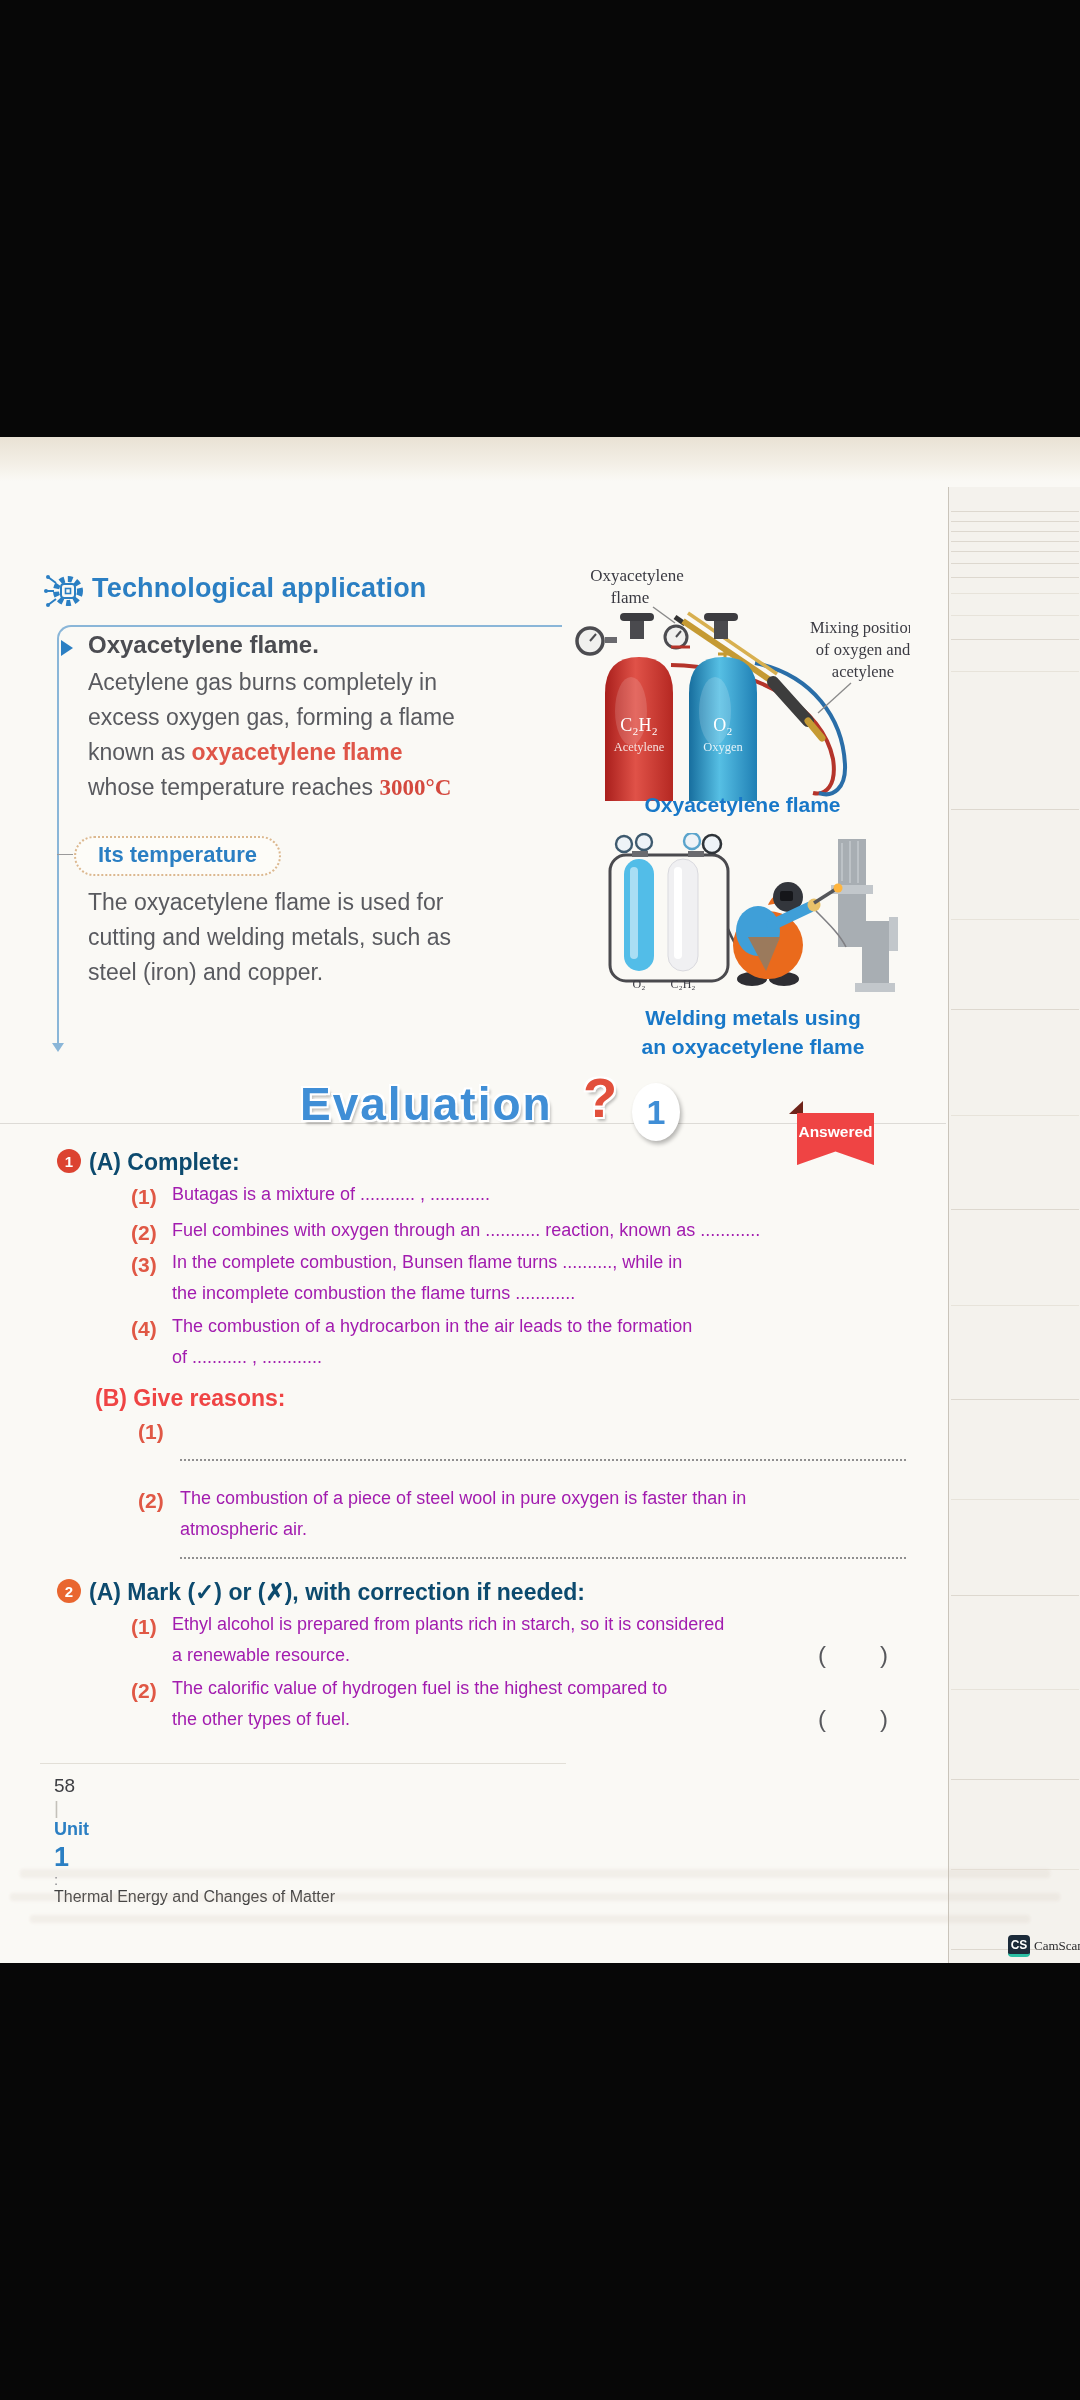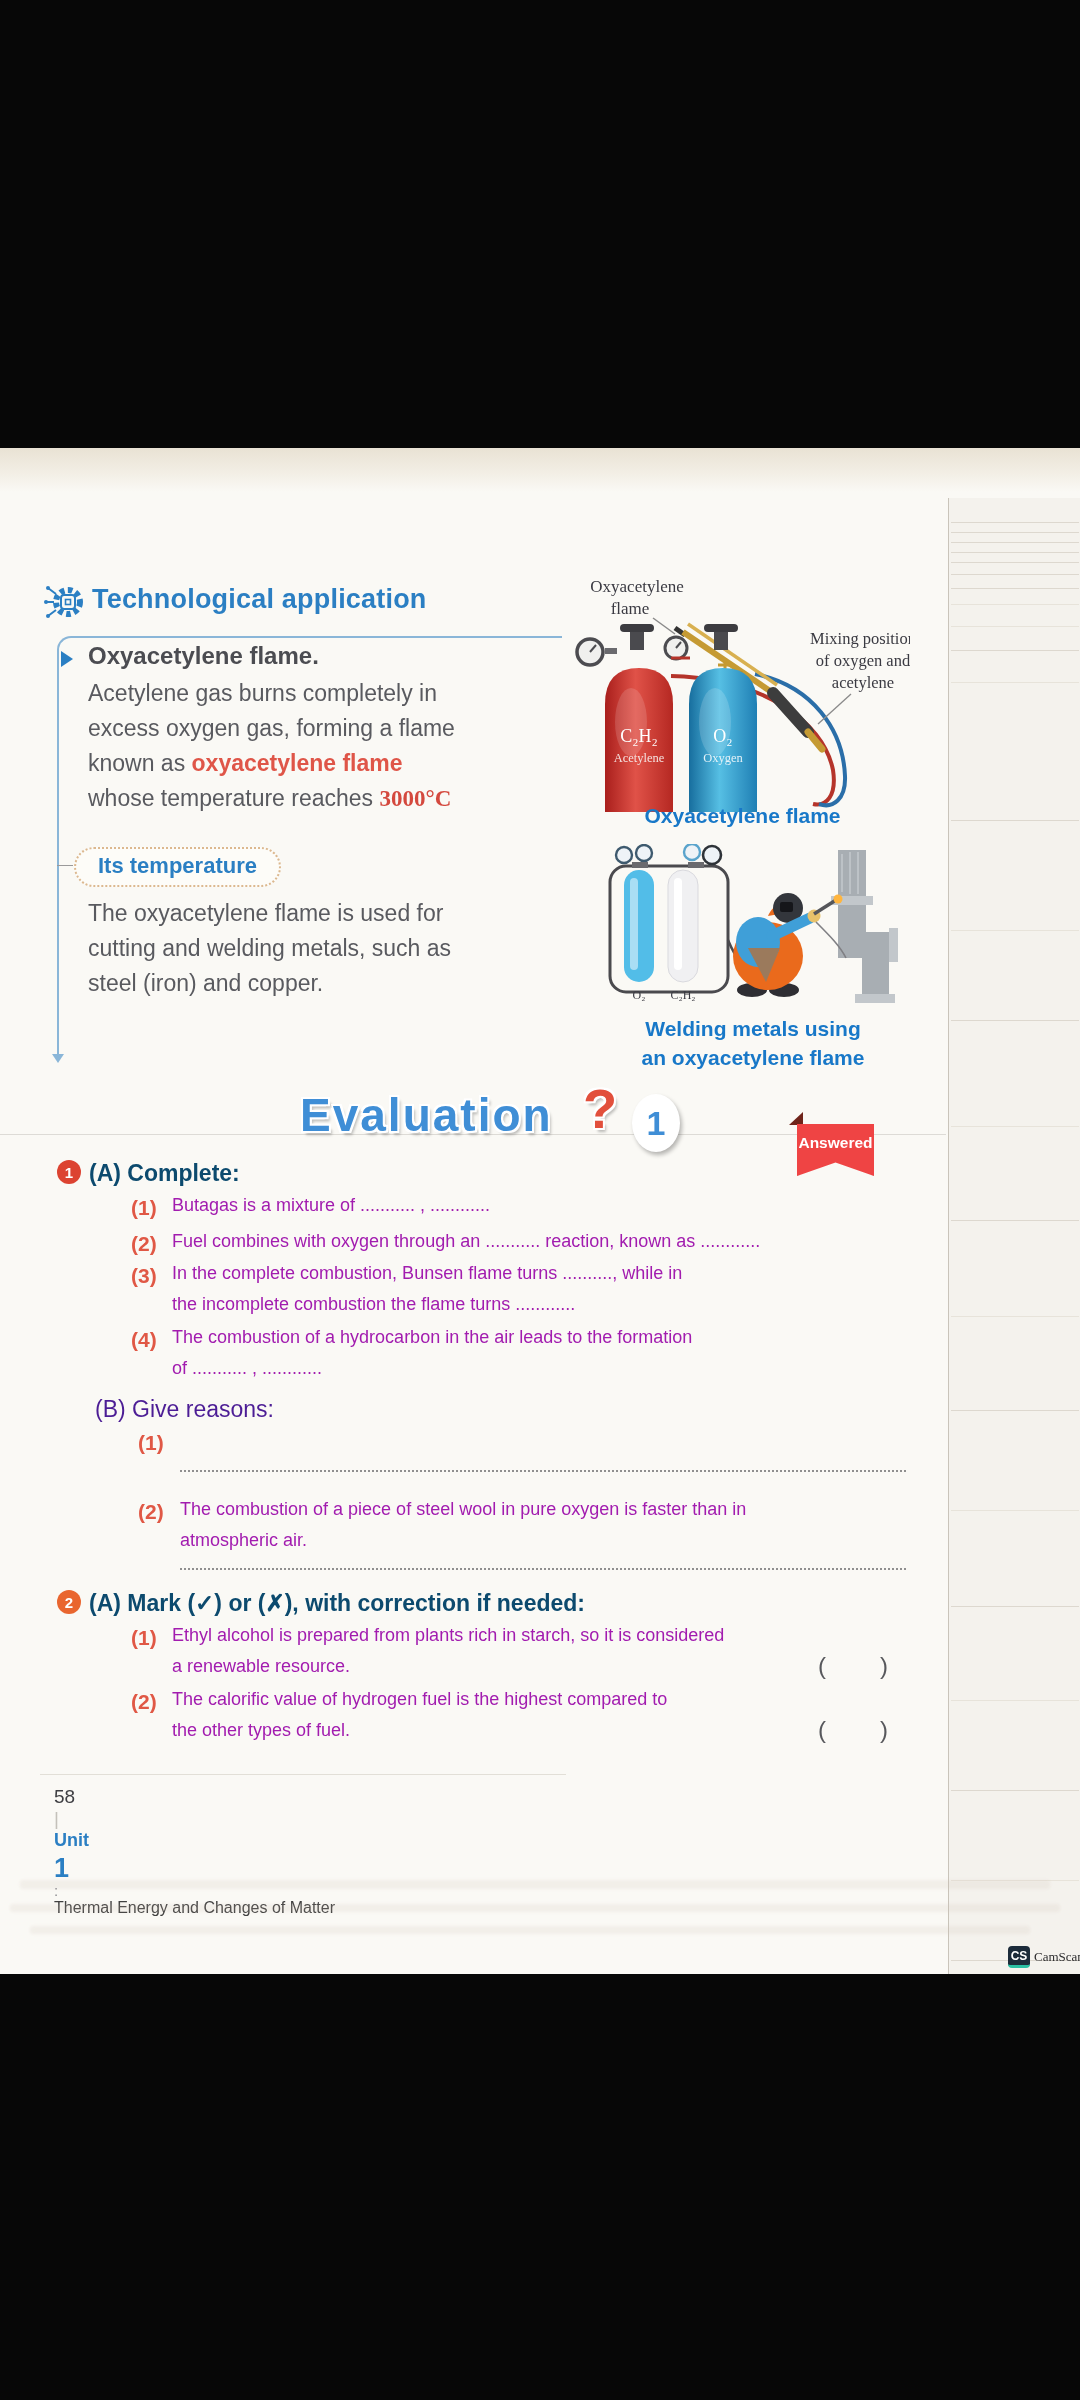--- a/index.html
+++ b/index.html
@@ -6,21 +6,20 @@
   html,body { background:#000; }
   .screen {
     position:relative; width:1080px; height:2400px; margin:0 auto;
     background:#070707; overflow:hidden;
     font-family:"Liberation Sans", sans-serif;
   }
   
   .page {
     position:absolute; left:0; top:437px; width:1080px; height:1526px;
     background:#faf9f5;
-    margin-top:11px;
   }
   .page-topband {
     position:absolute; left:0; top:0; width:1080px; height:44px;
     background:linear-gradient(#e9e2d4, #f3efe6 60%, #faf9f5);
   }
   .right-strip {
     position:absolute; left:948px; top:50px; width:132px; height:1476px;
     background:#f4f2ed; border-left:1px solid #c9c4ba;
   }
   .rline { position:absolute; left:2px; width:128px; height:0; border-top:1px solid #ddd8cf; }
@@ -90,21 +89,21 @@
   }
 
   
   .qcircle {
     position:absolute; left:57px; width:24px; height:24px; border-radius:50%;
     color:#fff; font-size:15px; font-weight:bold; display:flex; align-items:center; justify-content:center;
   }
   .qc1 { background:#dc4331; top:712px; }
   .qc2 { background:#e9662f; top:1142px; }
   .qhead { position:absolute; left:89px; font-size:23px; font-weight:bold; color:#0c4a6e; white-space:nowrap; }
-  .qsub  { position:absolute; left:95px; font-size:23px; font-weight:normal; color:#4c1d95; white-space:nowrap; }
+  .qsub  { position:absolute; left:95px; font-size:23px; font-weight:bold; color:#ef4444; white-space:nowrap; }
   .inum  { position:absolute; font-size:21px; font-weight:bold; color:#e05845; }
   .iline { position:absolute; font-size:18px; color:#a21caf; white-space:nowrap; }
   .dotline { position:absolute; left:180px; width:726px; height:0; border-bottom:2px dotted #8f8f8f; }
   .brk { position:absolute; font-size:24px; color:#57585c; }
 
   
   .footer-line { position:absolute; left:40px; top:1326px; width:526px; height:0; border-top:1px solid #e2dfd7; }
   .footer { position:absolute; left:42px; top:1338px; display:flex; align-items:baseline;flex-direction:column; }
   .f-num { font-size:19px; color:#3e3f43; }
   .f-sep { margin:0 12px; color:#c4c1ba; font-size:19px; }

